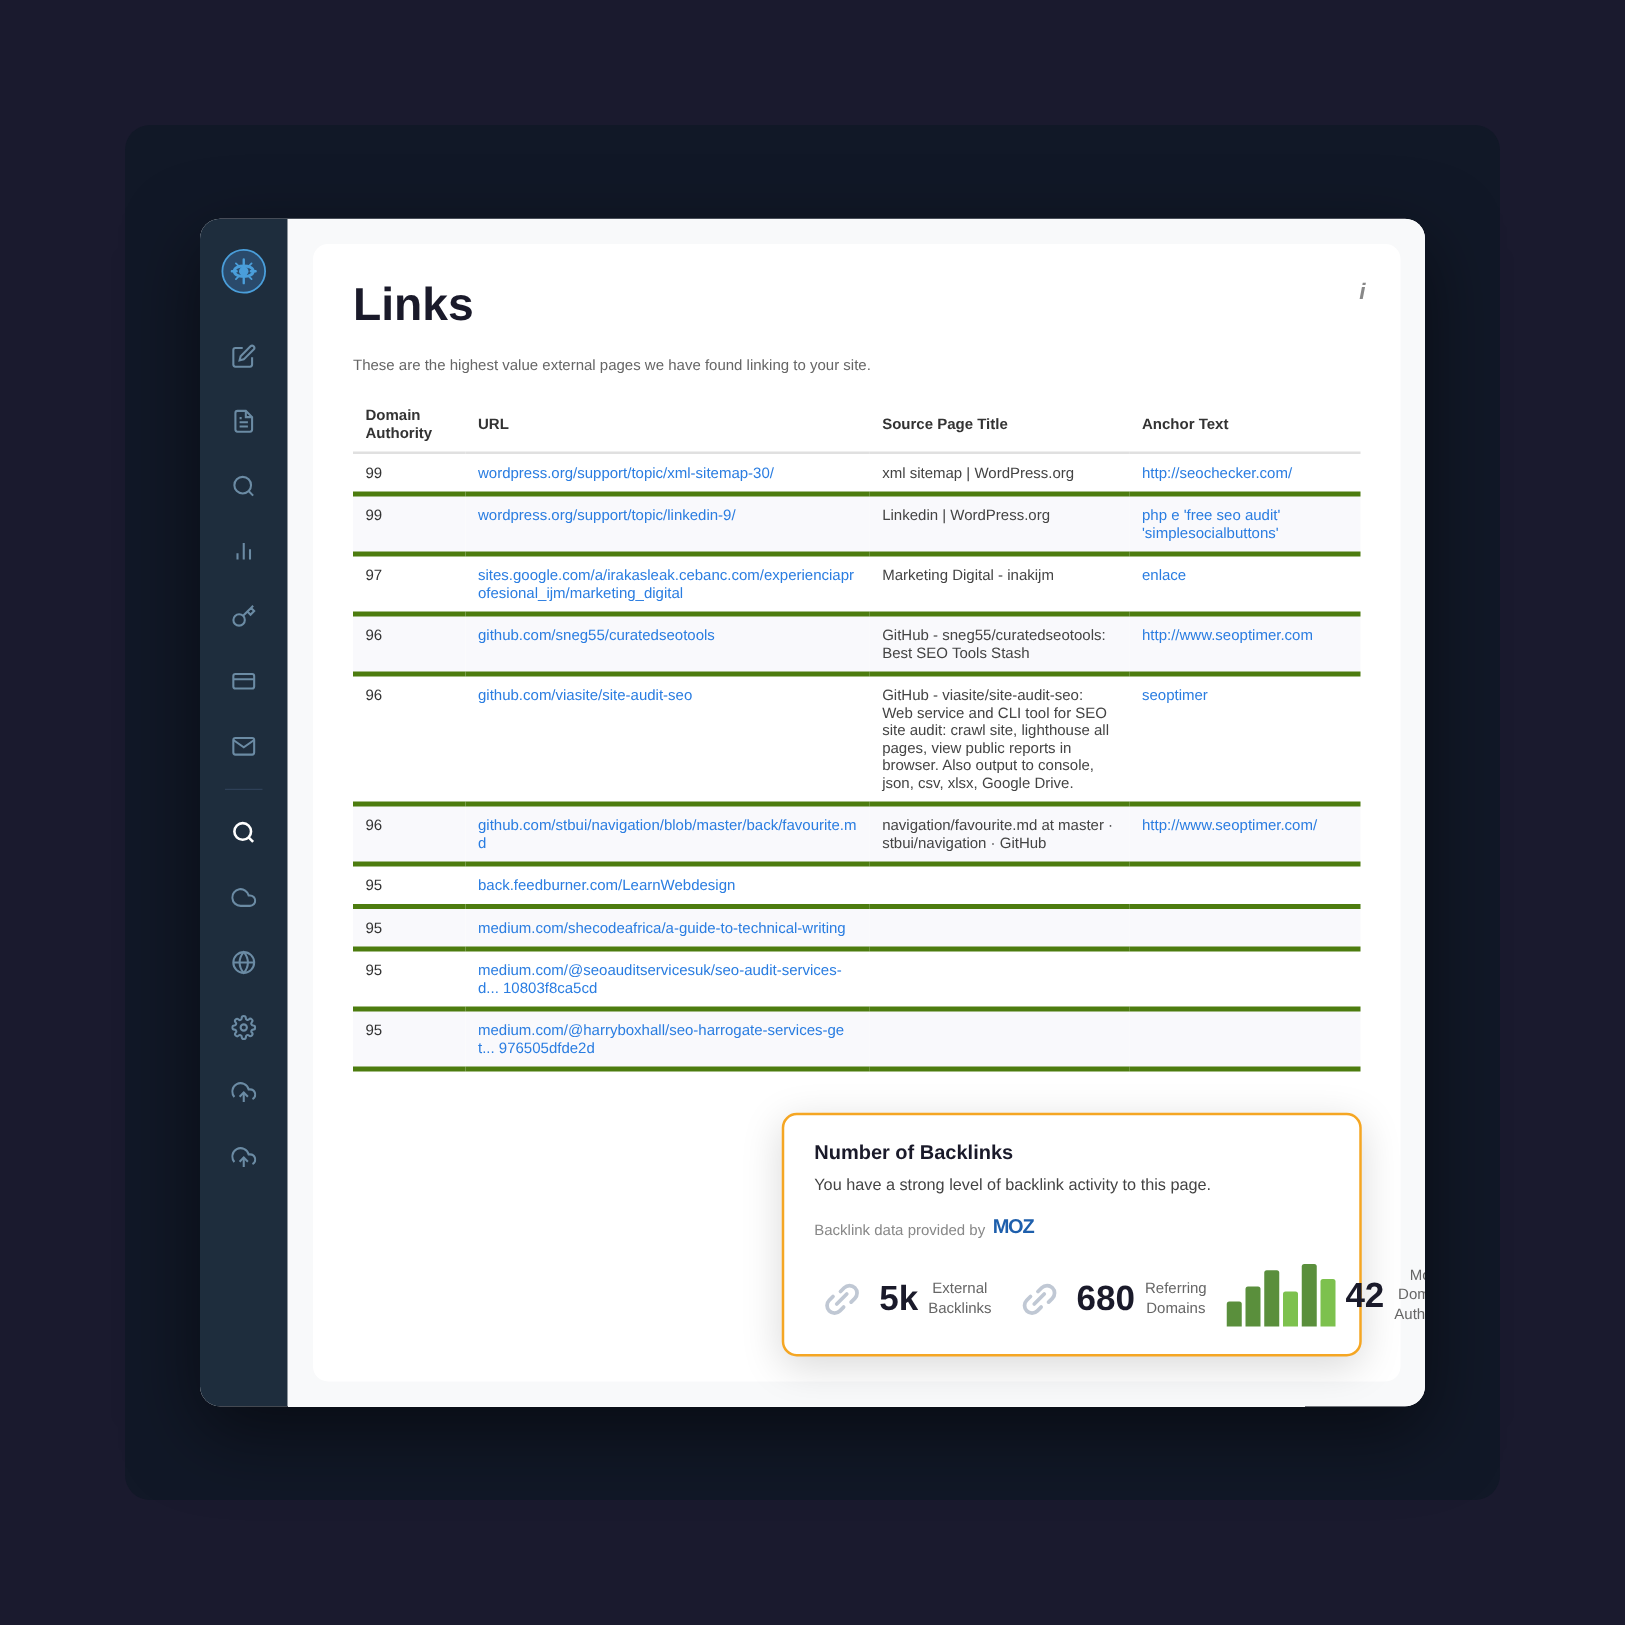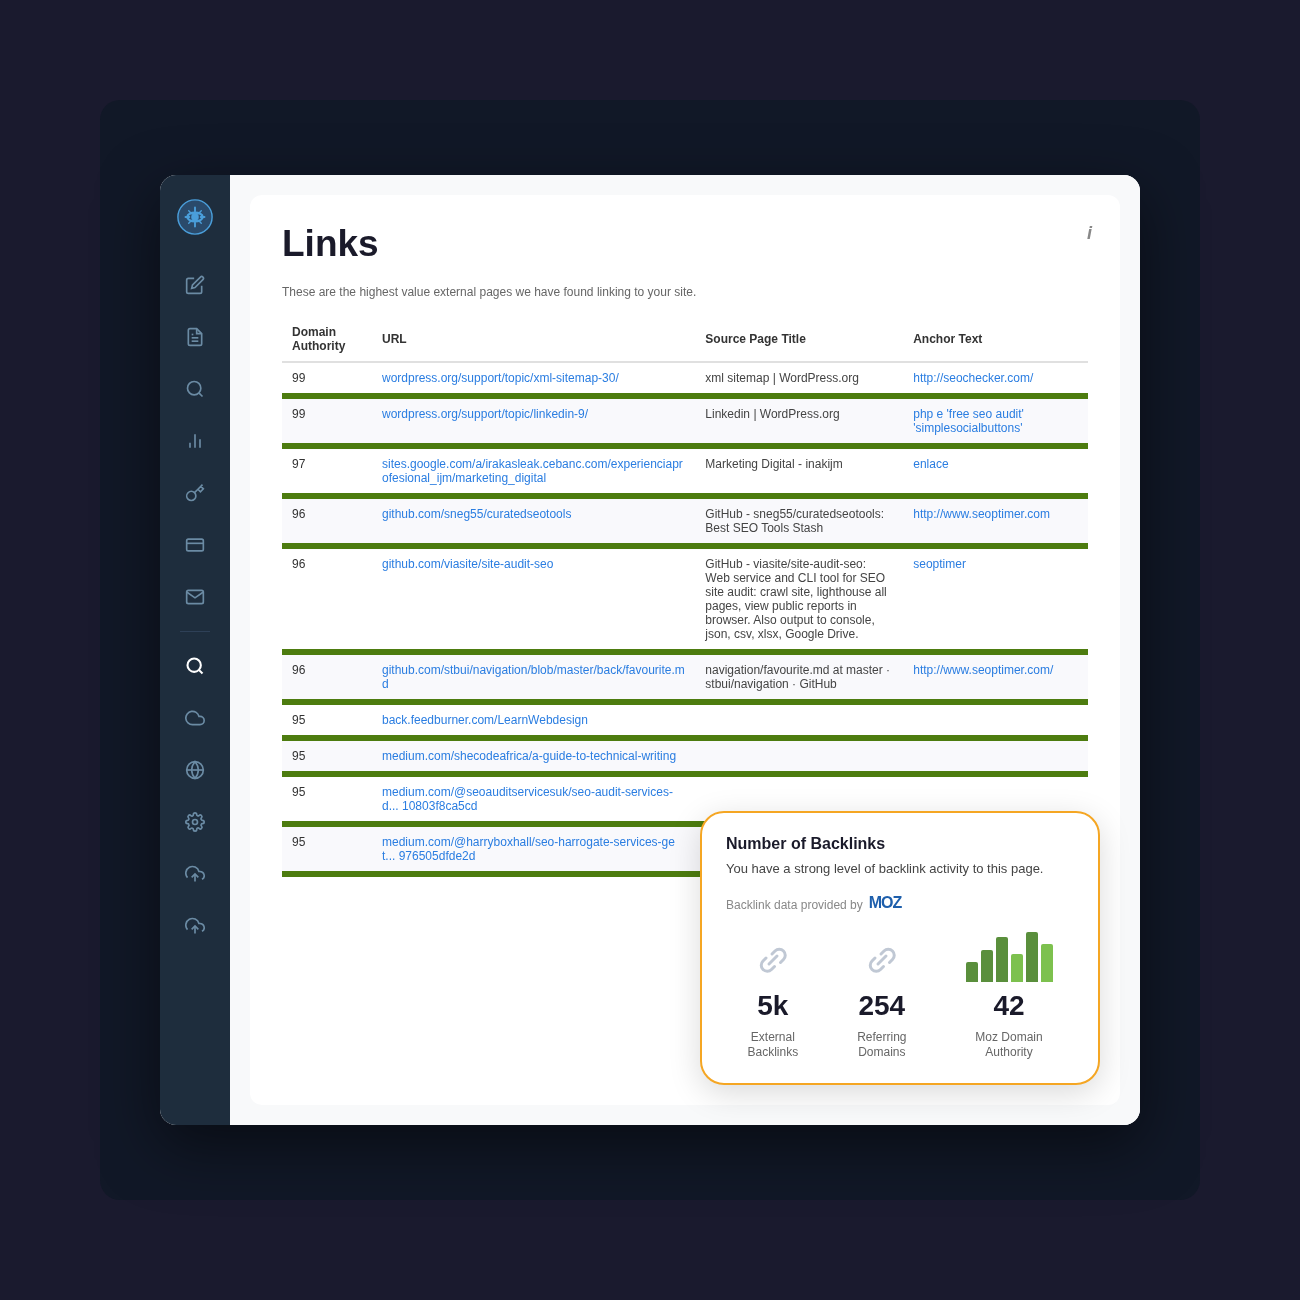--- a/index.html
+++ b/index.html
@@ -129,21 +129,21 @@
       border-bottom: 2px solid #e0e0e0;
       white-space: nowrap;
     }
     .backlinks-table th.domain-col {
       width: 90px;
     }
     .backlinks-table td {
       padding: 8px 10px;
       vertical-align: top;
       color: #333;
-      border-bottom: 6px solid #4d7c0f;
+      border-bottom: 4px solid #4d7c0f;
     }
     .backlinks-table tr:nth-child(even) td {
       background: #f9f9fc;
     }
     .backlinks-table td.url-cell {
       color: #2a7de1;
       max-width: 280px;
       word-break: break-all;
     }
     .backlinks-table td.source-cell {
@@ -154,25 +154,25 @@
       color: #2a7de1;
       max-width: 160px;
     }
     .domain-num {
       font-weight: 500;
     }
     
     .popup-card {
       position: absolute;
       bottom: 20px;
-      right: 20px;
-      width: 400px;
+      right: 31px;
+      width: 464px;
       background: #fff;
       border: 2px solid #f5a623;
-      border-radius: 24px;
+      border-radius: 12px;
       padding: 22px 24px;
       box-shadow: 0 8px 32px rgba(0,0,0,0.15);
       z-index: 10;
     }
     .popup-title {
       font-size: 16px;
       font-weight: 700;
       color: #1a1a2a;
       margin-bottom: 8px;
     }
@@ -196,21 +196,21 @@
       letter-spacing: -1px;
     }
     .popup-stats {
       display: flex;
       justify-content: space-around;
       align-items: flex-end;
       gap: 16px;
     }
     .stat-item {
       display: flex;
-      flex-direction: column;
+      flex-direction: row;
       align-items: center;
       gap: 8px;
     }
     .stat-number {
       font-size: 28px;
       font-weight: 800;
       color: #1a1a2a;
     }
     .stat-label {
       font-size: 12px;
@@ -453,21 +453,21 @@
               <div class="stat-number">5k</div>
               <div class="stat-label">External<br>Backlinks</div>
             </div>
 
             <div class="stat-item">
               <svg class="chain-icon" viewBox="0 0 44 44" fill="none" xmlns="http://www.w3.org/2000/svg">
                 <path d="M18 26l8-8" stroke="#c0c8d4" stroke-width="3" stroke-linecap="round"></path>
                 <path d="M15 20l-3 3a6 6 0 0 0 8.49 8.49l3-3" stroke="#c0c8d4" stroke-width="3" stroke-linecap="round" fill="none"></path>
                 <path d="M21 16l3-3a6 6 0 0 1 8.49 8.49l-3 3" stroke="#c0c8d4" stroke-width="3" stroke-linecap="round" fill="none"></path>
               </svg>
-              <div class="stat-number">254</div>
+              <div class="stat-number">680</div>
               <div class="stat-label">Referring<br>Domains</div>
             </div>
 
             <div class="stat-item">
               <div class="chart-bars">
                 <div class="bar" style="height:20px;background:#5a8f3c;"></div>
                 <div class="bar" style="height:32px;background:#5a8f3c;"></div>
                 <div class="bar" style="height:45px;background:#5a8f3c;"></div>
                 <div class="bar" style="height:28px;background:#7dc14e;"></div>
                 <div class="bar" style="height:50px;background:#5a8f3c;"></div>

